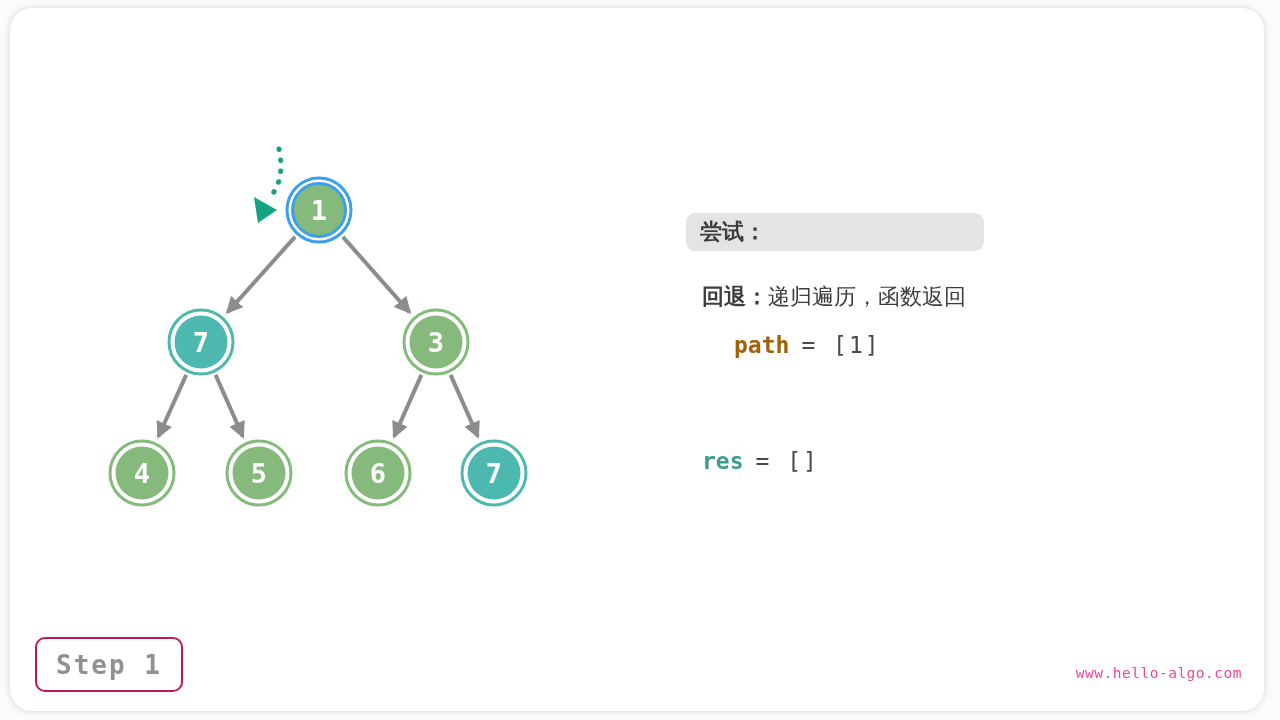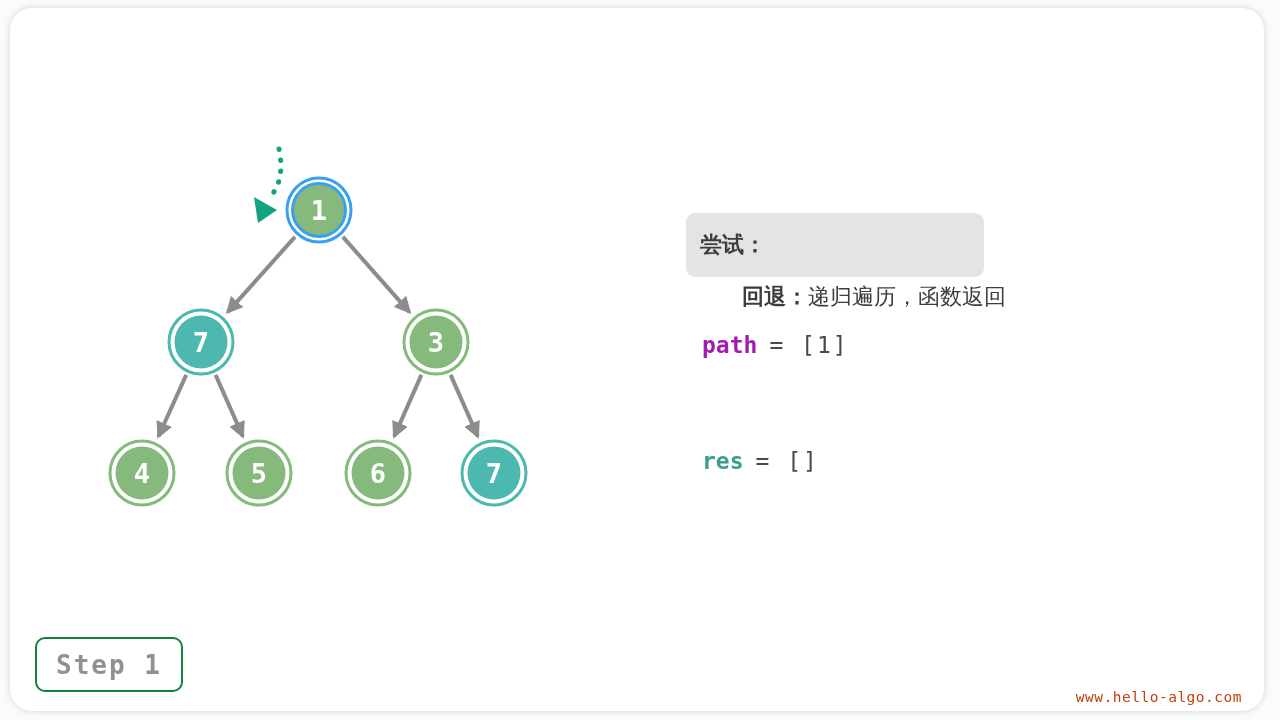--- a/index.html
+++ b/index.html
@@ -30,70 +30,70 @@
     position: absolute;
     display: flex;
     align-items: center;
     height: 36px;
     font-size: 22px;
     color: #3d3d3d;
     white-space: nowrap;
   }
   .panel-line .zh-label { font-weight: bold; }
   .highlight-line {
-    height: 64px;
+    height: 38px;
     padding: 0 14px;
     background: #e4e4e4;
     border-radius: 9px;
     left: 676px;
     top: 205px;
     min-width: 298px;
     box-sizing: border-box;
   }
-  .back-line  { left: 692px; top: 271px; margin-left: 40px; }
+  .back-line  { left: 692px; top: 271px; }
   .path-line  { left: 692px; top: 319px; }
   .res-line   { left: 692px; top: 435px; text-align: center; }
   .code {
     font-family: "DejaVu Sans Mono", monospace;
     font-size: 23px;
   }
   .var-name { font-weight: bold; }
-  .path-line .var-name { color: #a21caf; }
+  .path-line .var-name { color: #a16207; margin-left: 32px; }
   .res-line  .var-name { color: #3d9c90; }
   .var-value {
     color: #4a4a4a;
     margin-left: 12px;
     letter-spacing: 2px;
   }
   .step-badge {
     position: absolute;
     left: 25px;
     top: 629px;
     width: 148px;
     height: 55px;
     background: #ffffff;
-    border: 2px solid #15803d;
+    border: 2px solid #be185d;
     border-radius: 10px;
     display: flex;
     align-items: center;
     justify-content: center;
     font-family: "DejaVu Sans Mono", monospace;
     font-size: 26px;
     font-weight: bold;
     color: #909090;
     letter-spacing: 2px;
     box-sizing: border-box;
   }
   .watermark {
     position: absolute;
     right: 22px;
-    bottom: 6px;
+    bottom: 30px;
     font-family: "DejaVu Sans Mono", monospace;
     font-size: 14.5px;
-    color: #c2410c;
+    color: #ec4899;
     letter-spacing: 0.5px;
   }
 </style>
 </head>
 <body>
 
 <div class="card">
 
   <svg id="tree-svg" width="640" height="580" viewBox="0 0 640 580">
       <defs>

